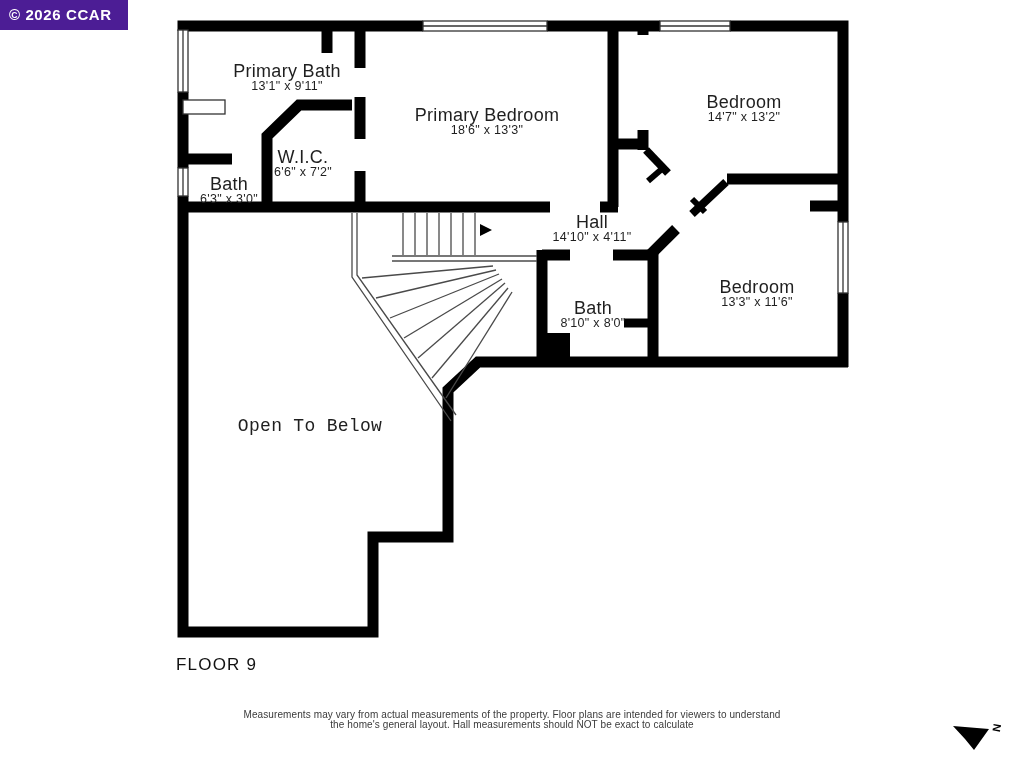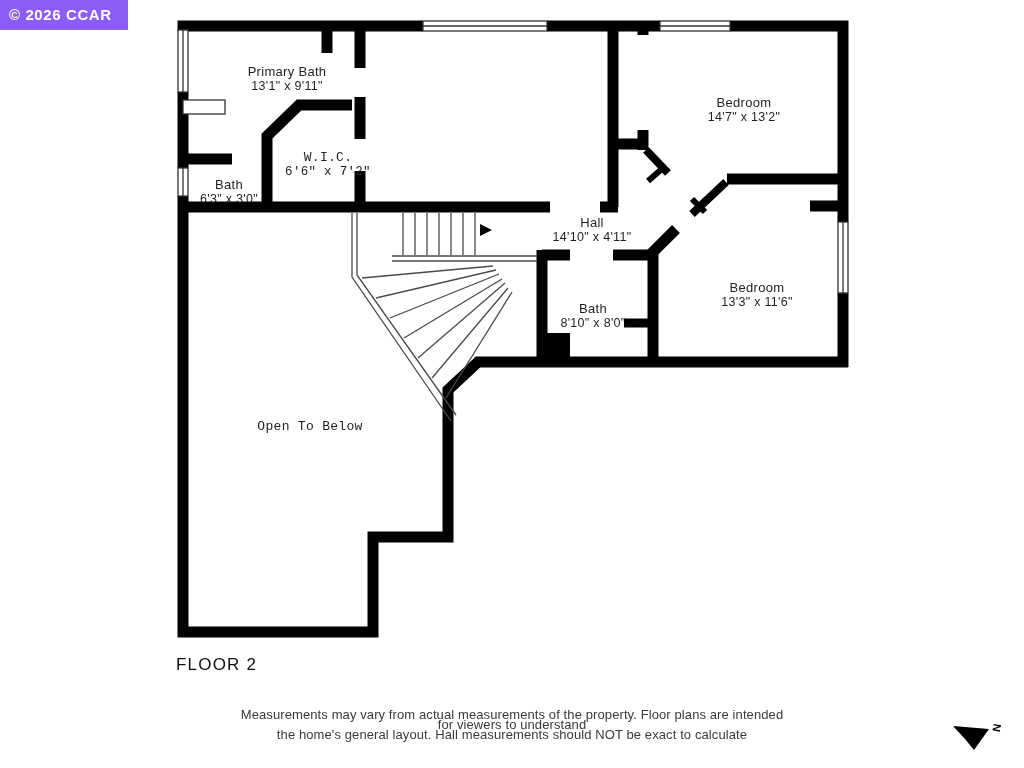--- a/index.html
+++ b/index.html
@@ -13,36 +13,36 @@
     position: relative;
     width: 1024px; height: 768px;
     background: #ffffff;
   }
   .plan-svg {
     position: absolute; left: 0; top: 0;
     width: 1024px; height: 768px;
   }
   .ccar-badge {
     position: absolute; left: 0; top: 0;
-    background: #8b5cf6;
+    background: #4c1d95;
     color: #ffffff;
     font-size: 15px;
     font-weight: 600;
     letter-spacing: 0.6px;
     padding: 6px 16px 7px 9px;
   }
   .room-label {
     position: absolute;
     transform: translateX(-50%);
     text-align: center;
     color: #1f1f1f;
     white-space: nowrap;
   }
   .room-name {
-    font-size: 13px;
+    font-size: 18px;
     font-weight: 500;
     line-height: 15px;
     letter-spacing: 0.3px;
   }
   .room-dims {
     font-size: 12.5px;
     font-weight: 500;
     line-height: 15px;
     letter-spacing: 0.3px;
   }
@@ -53,21 +53,21 @@
     font-weight: 500;
     letter-spacing: 1.2px;
     color: #121212;
   }
   .disclaimer {
     position: absolute;
     left: 512px; top: 710px;
     transform: translateX(-50%);
     width: 560px;
     text-align: center;
-    font-size: 13px;
+    font-size: 10px;
     line-height: 10px;
     color: #3a3a3a;
     letter-spacing: 0.1px;
   }
   .disclaimer b { font-weight: 400; }
 </style>
 </head>
 <body>
 
 <div class="page">
@@ -191,25 +191,29 @@
       <text x="994" y="733" transform="rotate(100 998 728)" font-size="11" font-weight="600" fill="#000000">N</text>
     </g>
   </svg>
 
   <div class="ccar-badge">© 2026 CCAR</div>
 
   <div class="room-label" style="left:287px; top:64px;">
     <div class="room-name">Primary Bath</div>
     <div class="room-dims">13'1" x 9'11"</div>
   </div>
+  <div class="room-label" style="left:487px; top:108px;">
+    <div class="room-name">Primary Bedroom</div>
+    <div class="room-dims">18'6" x 13'3"</div>
+  </div>
   <div class="room-label" style="left:744px; top:95px;">
     <div class="room-name">Bedroom</div>
     <div class="room-dims">14'7" x 13'2"</div>
   </div>
-  <div class="room-label" style="left:328px; top:150px;font-family:Liberation Mono, monospace;">
+  <div class="room-label" style="left:303px; top:150px;">
     <div class="room-name">W.I.C.</div>
     <div class="room-dims">6'6" x 7'2"</div>
   </div>
   <div class="room-label" style="left:229px; top:177px;">
     <div class="room-name">Bath</div>
     <div class="room-dims">6'3" x 3'0"</div>
   </div>
   <div class="room-label" style="left:592px; top:215px;">
     <div class="room-name">Hall</div>
     <div class="room-dims">14'10" x 4'11"</div>
@@ -219,20 +223,20 @@
     <div class="room-dims">8'10" x 8'0"</div>
   </div>
   <div class="room-label" style="left:757px; top:280px;">
     <div class="room-name">Bedroom</div>
     <div class="room-dims">13'3" x 11'6"</div>
   </div>
   <div class="room-label" style="left:310px; top:419px;font-family:Liberation Mono, monospace;">
     <div class="room-name">Open To Below</div>
   </div>
 
-  <div class="floor-label">FLOOR 2</div>
+  <div class="floor-label">FLOOR 9</div>
 
   <div class="disclaimer">
     <div>Measurements may vary from actual measurements of the property. Floor plans are intended for viewers to understand</div>
     <div><span>the home's general layout.  Hall measurements should </span><b>NOT</b><span> be exact to calculate</span></div>
   </div>
 
 </div>
 
 </body></html>

